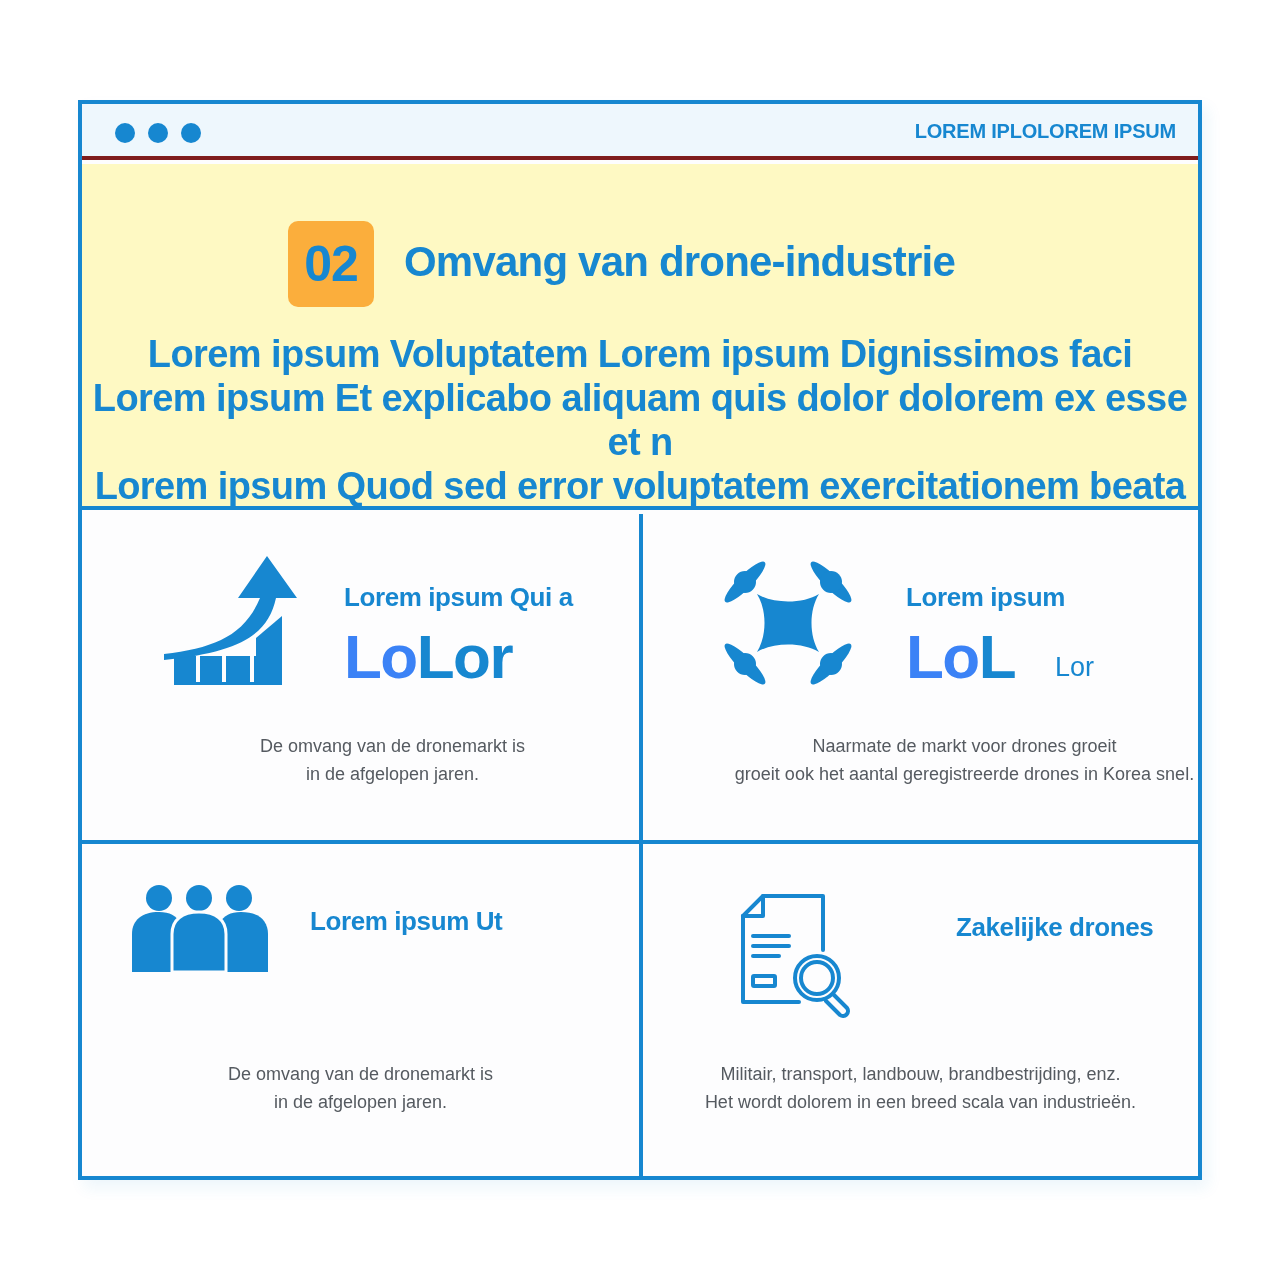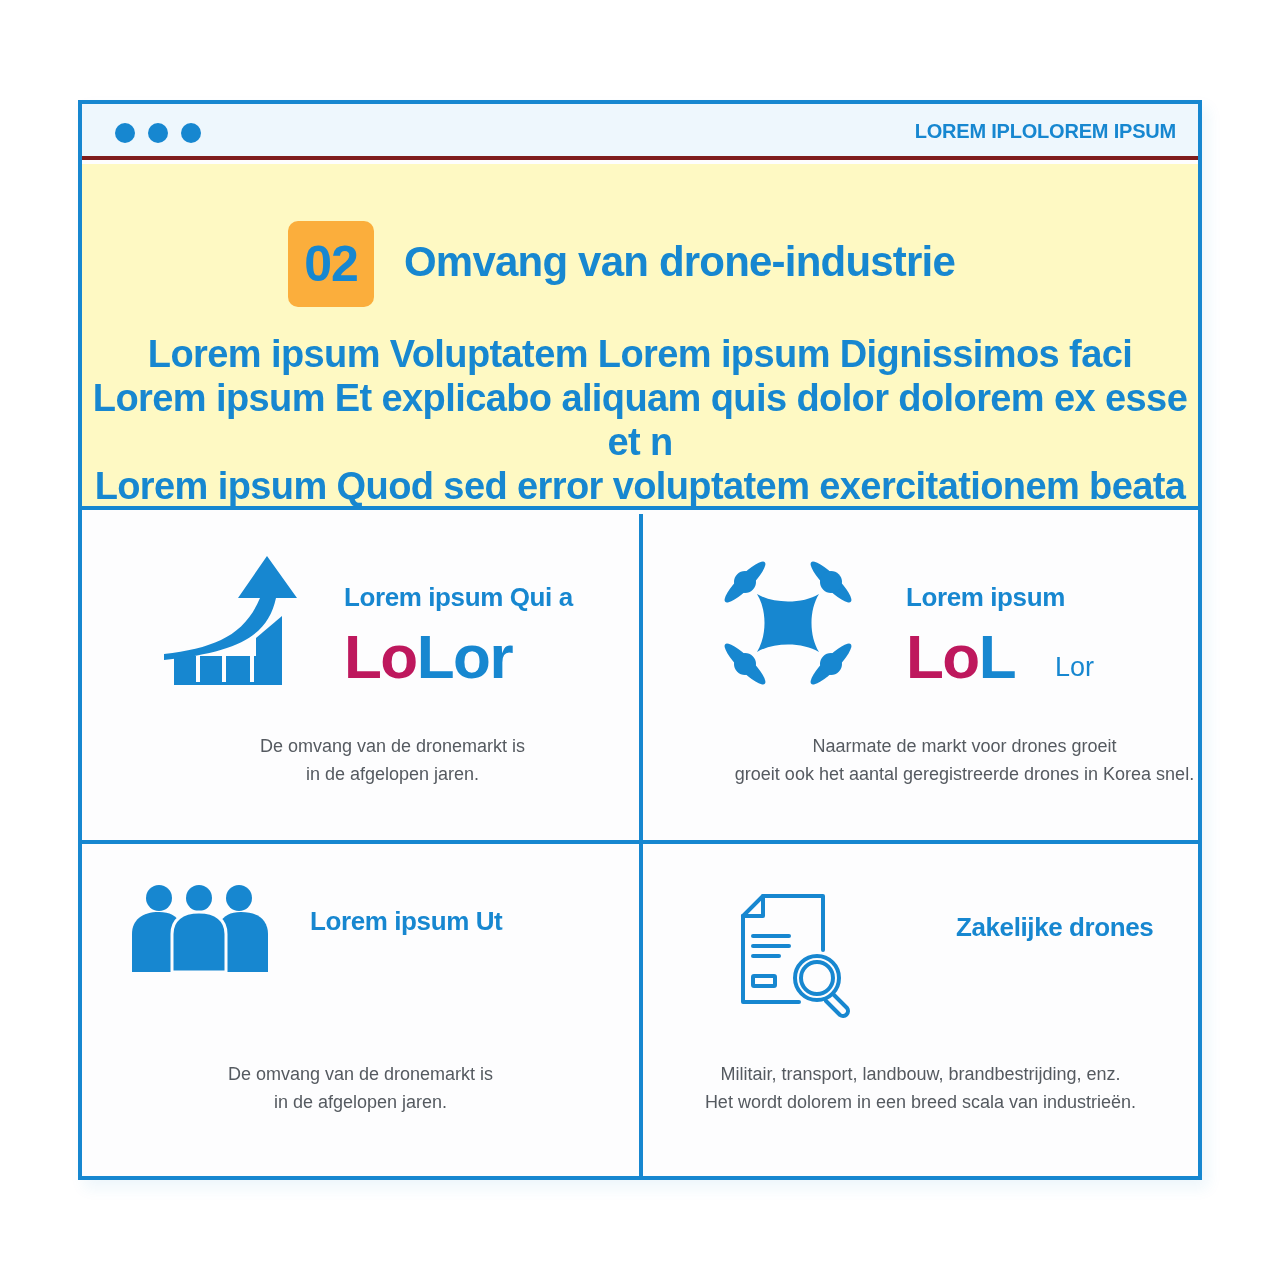--- a/index.html
+++ b/index.html
@@ -57,21 +57,21 @@
   .cell.c4 { left: 561px; top: 330px; width: 555px; height: 332px; }
 
   .icon { position: absolute; }
   .icon svg { display: block; }
   .label {
     position: absolute; font-size: 26px; font-weight: bold; color: #1787D0; letter-spacing: -0.4px; white-space: nowrap;
   }
   .big {
     position: absolute; font-size: 62px; font-weight: bold; letter-spacing: -1.5px; white-space: nowrap; line-height: 1;
   }
-  .big .o { color: #be185d; }
+  .big .o { color: #3b82f6; }
   .big .b { color: #1787D0; }
   .small-suffix {
     position: absolute; font-size: 27px; color: #1787D0; white-space: nowrap;
   }
   .desc {
     position: absolute; left: 0; right: 0; text-align: center;
     font-size: 18px; color: #555a60; line-height: 28px;
   }
   .desc span { display: block; }
 </style>

